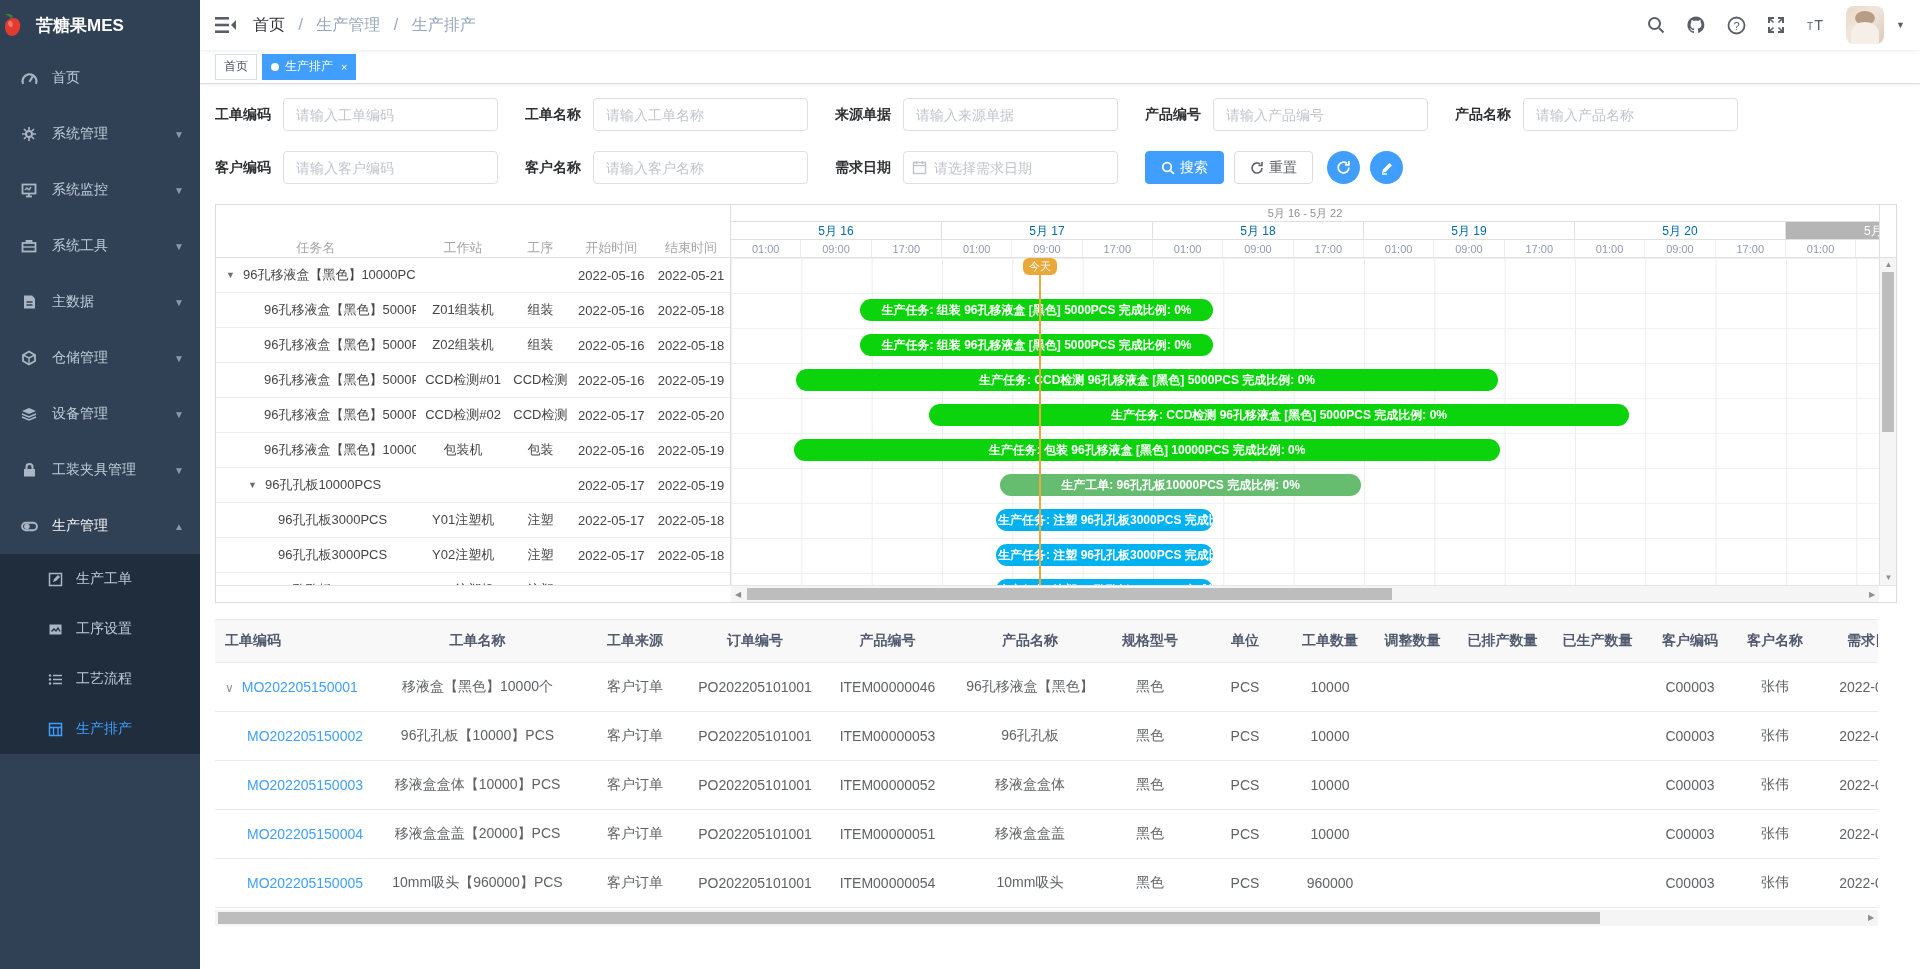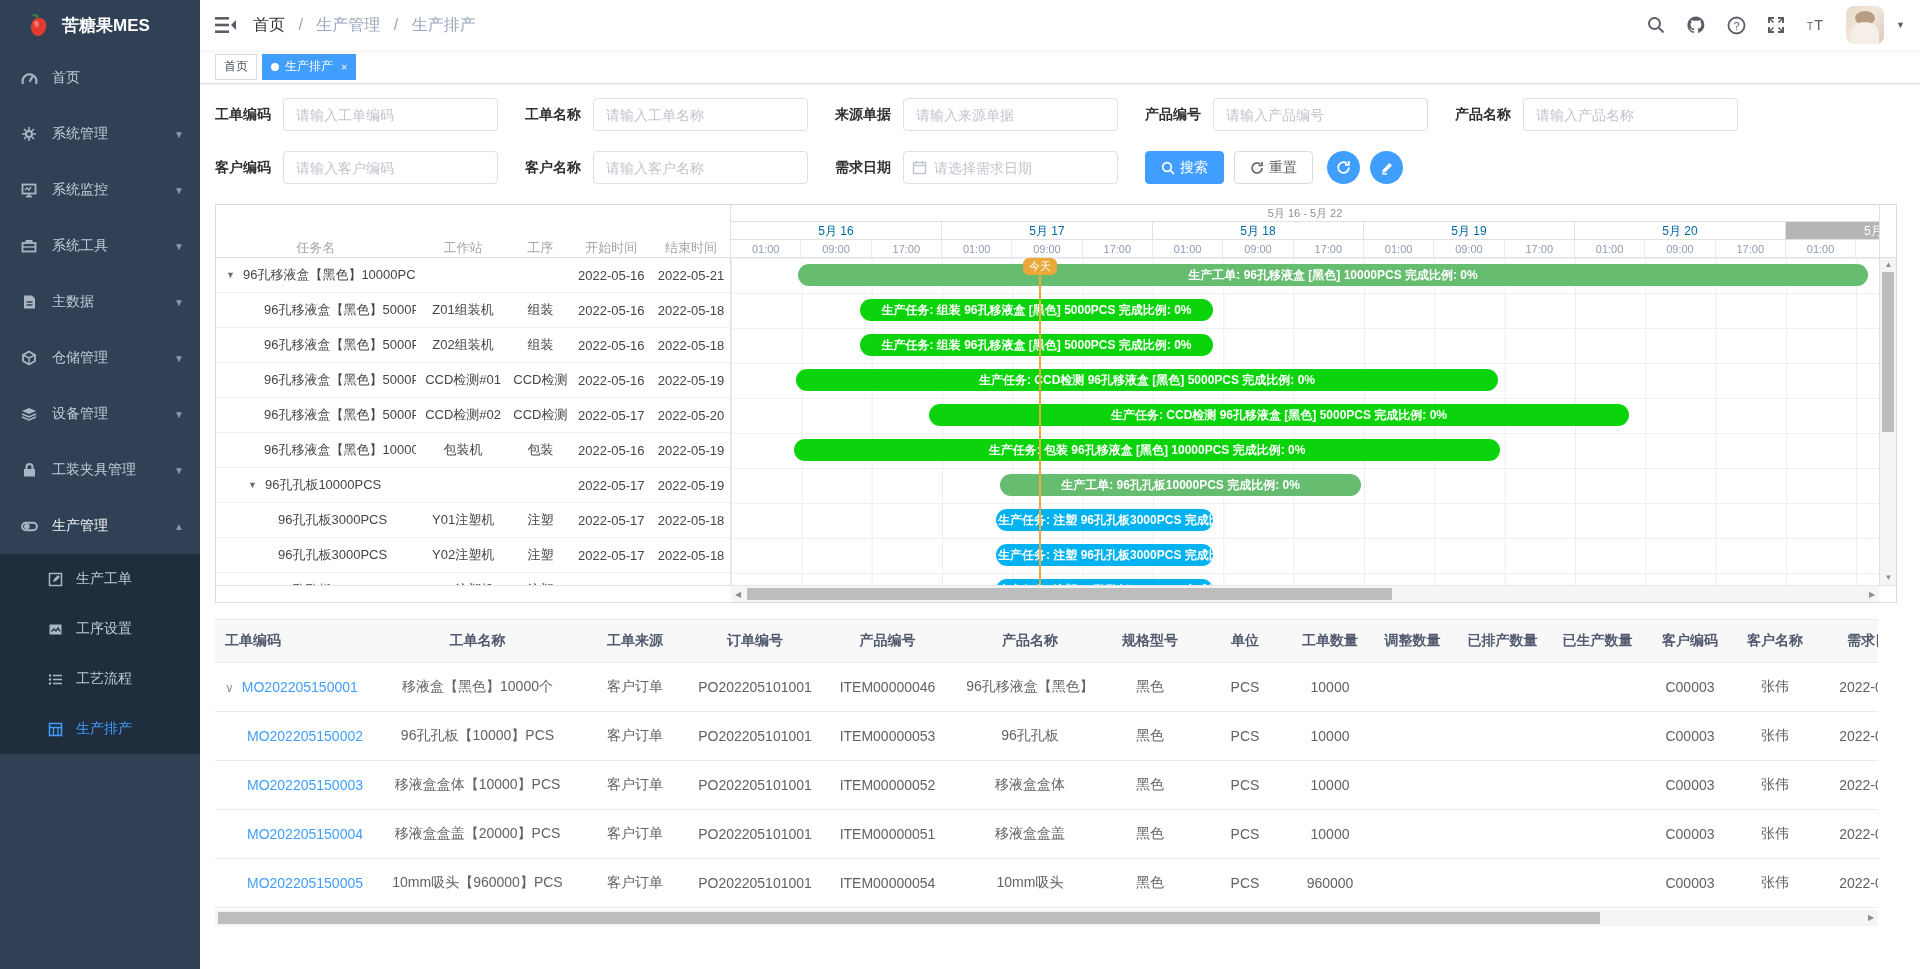--- a/index.html
+++ b/index.html
@@ -1,20 +1,20 @@
 <!DOCTYPE html>
 <html><head>
 <meta charset="utf-8">
 <style>
   * { margin:0; padding:0; box-sizing:border-box; }
   html,body { width:1920px; height:969px; overflow:hidden; background:#fff;
     font-family:"Liberation Sans","DejaVu Sans",sans-serif; }
   
   .sidebar { position:fixed; left:0; top:0; width:200px; height:969px; background:#304156; z-index:10; }
-  .logo { height:50px; display:flex; align-items:center; padding-left:26px; gap:10px; }
+  .logo { height:50px; display:flex; align-items:center; gap:10px; }
   .logo-title { color:#fff; font-size:17px; font-weight:bold; }
   .menu-item { height:56px; display:flex; align-items:center; padding:0 16px 0 20px; color:#bfcbd9; font-size:14px; cursor:pointer; }
   .menu-item .mi-icon { width:18px; height:18px; margin-right:14px; color:#aab6c3; display:flex; align-items:center; justify-content:center; }
   .menu-item .mi-label { flex:1; }
   .menu-item .chev { color:#8d97a5; font-size:10px; }
   .menu-item.active-parent { color:#f4f4f5; }
   .submenu { background:#1f2d3d; }
   .sub-item { height:50px; display:flex; align-items:center; padding-left:48px; color:#bfcbd9; font-size:14px; cursor:pointer; }
   .sub-item .mi-icon { width:16px; height:16px; margin-right:12px; color:#aab6c3; display:flex; align-items:center; }
   .sub-item.active { color:#409eff; }
@@ -520,21 +520,20 @@
               <span class="t-hour">09:00</span>
               <span class="t-hour">17:00</span>
               <span class="t-hour">01:00</span>
               <span class="t-hour">09:00</span>
               <span class="t-hour">17:00</span>
               <span class="t-hour">01:00</span>
           </div>
           <div class="t-body">
             <div class="today-line" style="left:308px"></div>
             <div class="today-label" style="left:292px">今天</div>
-            <div class="bar" style="top:6px;left:67px;width:1070px;background:#66bd70">生产工单: 96孔移液盒 [黑色] 10000PCS 完成比例: 0%</div>
             <div class="bar" style="top:41px;left:129px;width:353px;background:#0cd40c">生产任务: 组装 96孔移液盒 [黑色] 5000PCS 完成比例: 0%</div>
             <div class="bar" style="top:76px;left:129px;width:353px;background:#0cd40c">生产任务: 组装 96孔移液盒 [黑色] 5000PCS 完成比例: 0%</div>
             <div class="bar" style="top:111px;left:65px;width:702px;background:#0cd40c">生产任务: CCD检测 96孔移液盒 [黑色] 5000PCS 完成比例: 0%</div>
             <div class="bar" style="top:146px;left:198px;width:700px;background:#0cd40c">生产任务: CCD检测 96孔移液盒 [黑色] 5000PCS 完成比例: 0%</div>
             <div class="bar" style="top:181px;left:63px;width:706px;background:#0cd40c">生产任务: 包装 96孔移液盒 [黑色] 10000PCS 完成比例: 0%</div>
             <div class="bar" style="top:216px;left:269px;width:361px;background:#66bd70">生产工单: 96孔孔板10000PCS 完成比例: 0%</div>
             <div class="bar" style="top:251px;left:265px;width:217px;background:#00b2ef;text-align:left;padding-left:2px">生产任务: 注塑 96孔孔板3000PCS 完成比例: 0%</div>
             <div class="bar" style="top:286px;left:265px;width:217px;background:#00b2ef;text-align:left;padding-left:2px">生产任务: 注塑 96孔孔板3000PCS 完成比例: 0%</div>
             <div class="bar" style="top:321px;left:265px;width:217px;background:#00b2ef;text-align:left;padding-left:2px">生产任务: 注塑 96孔孔板3000PCS 完成比例: 0%</div>
           </div>

